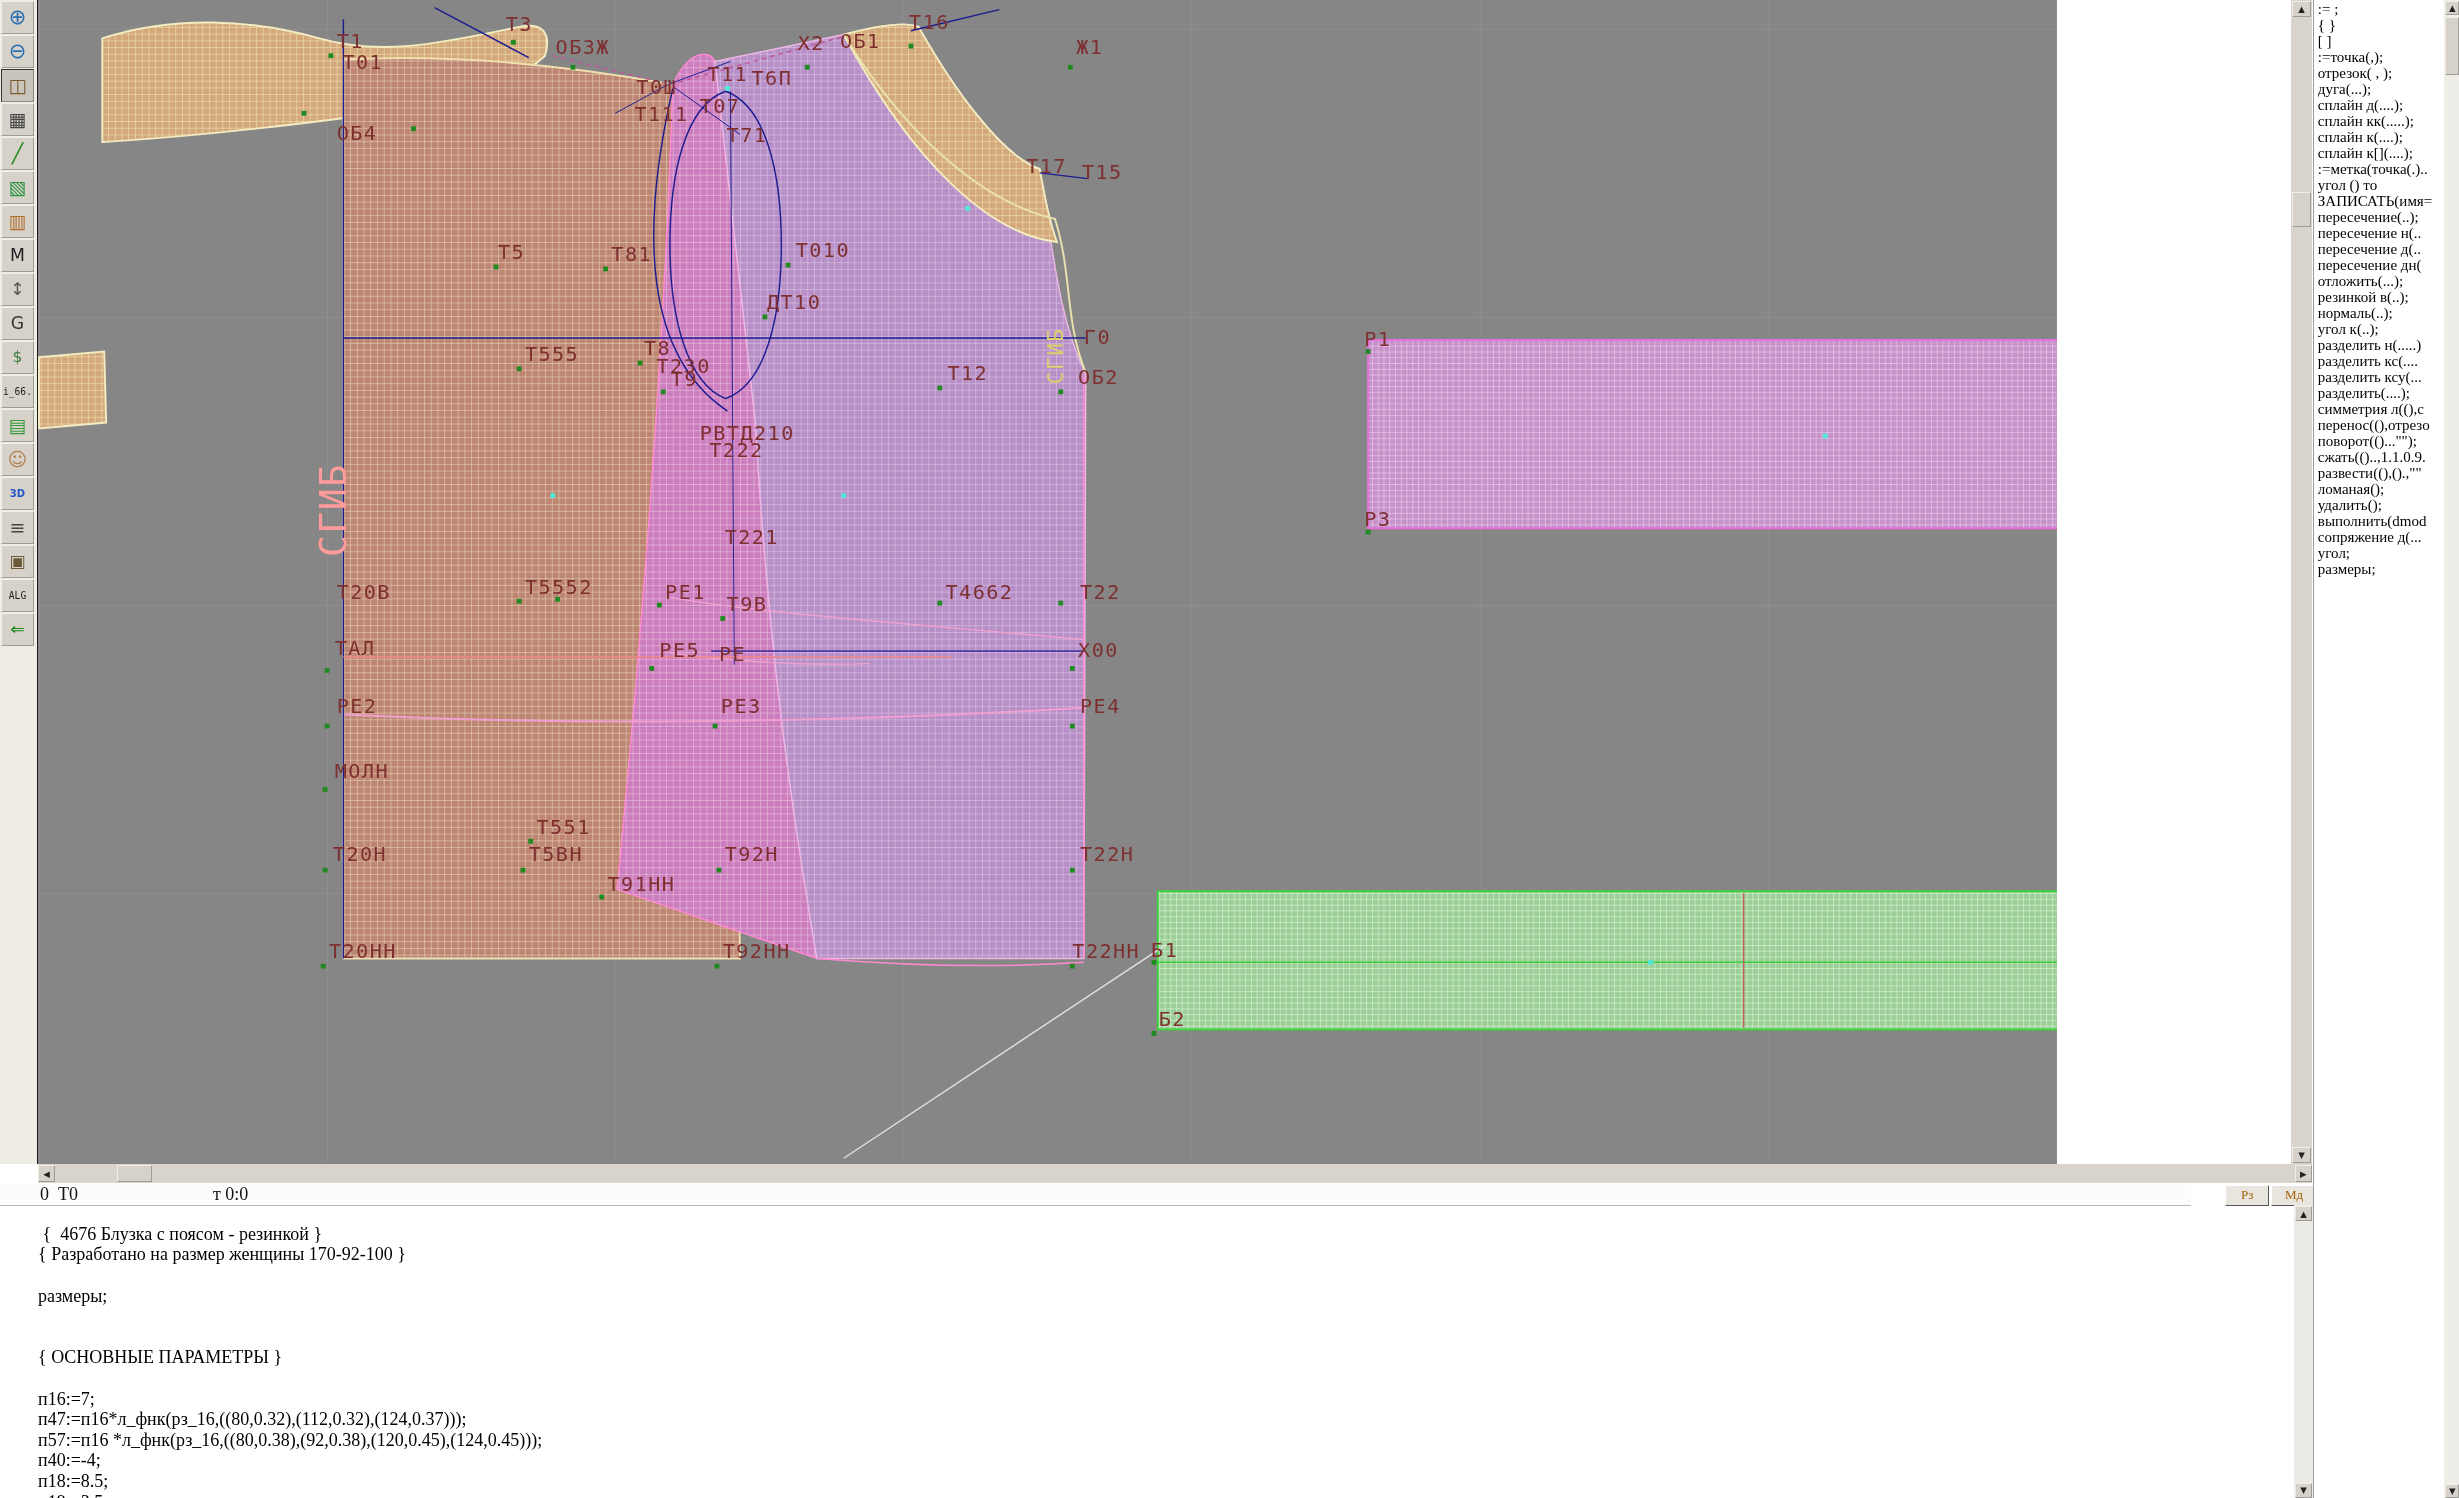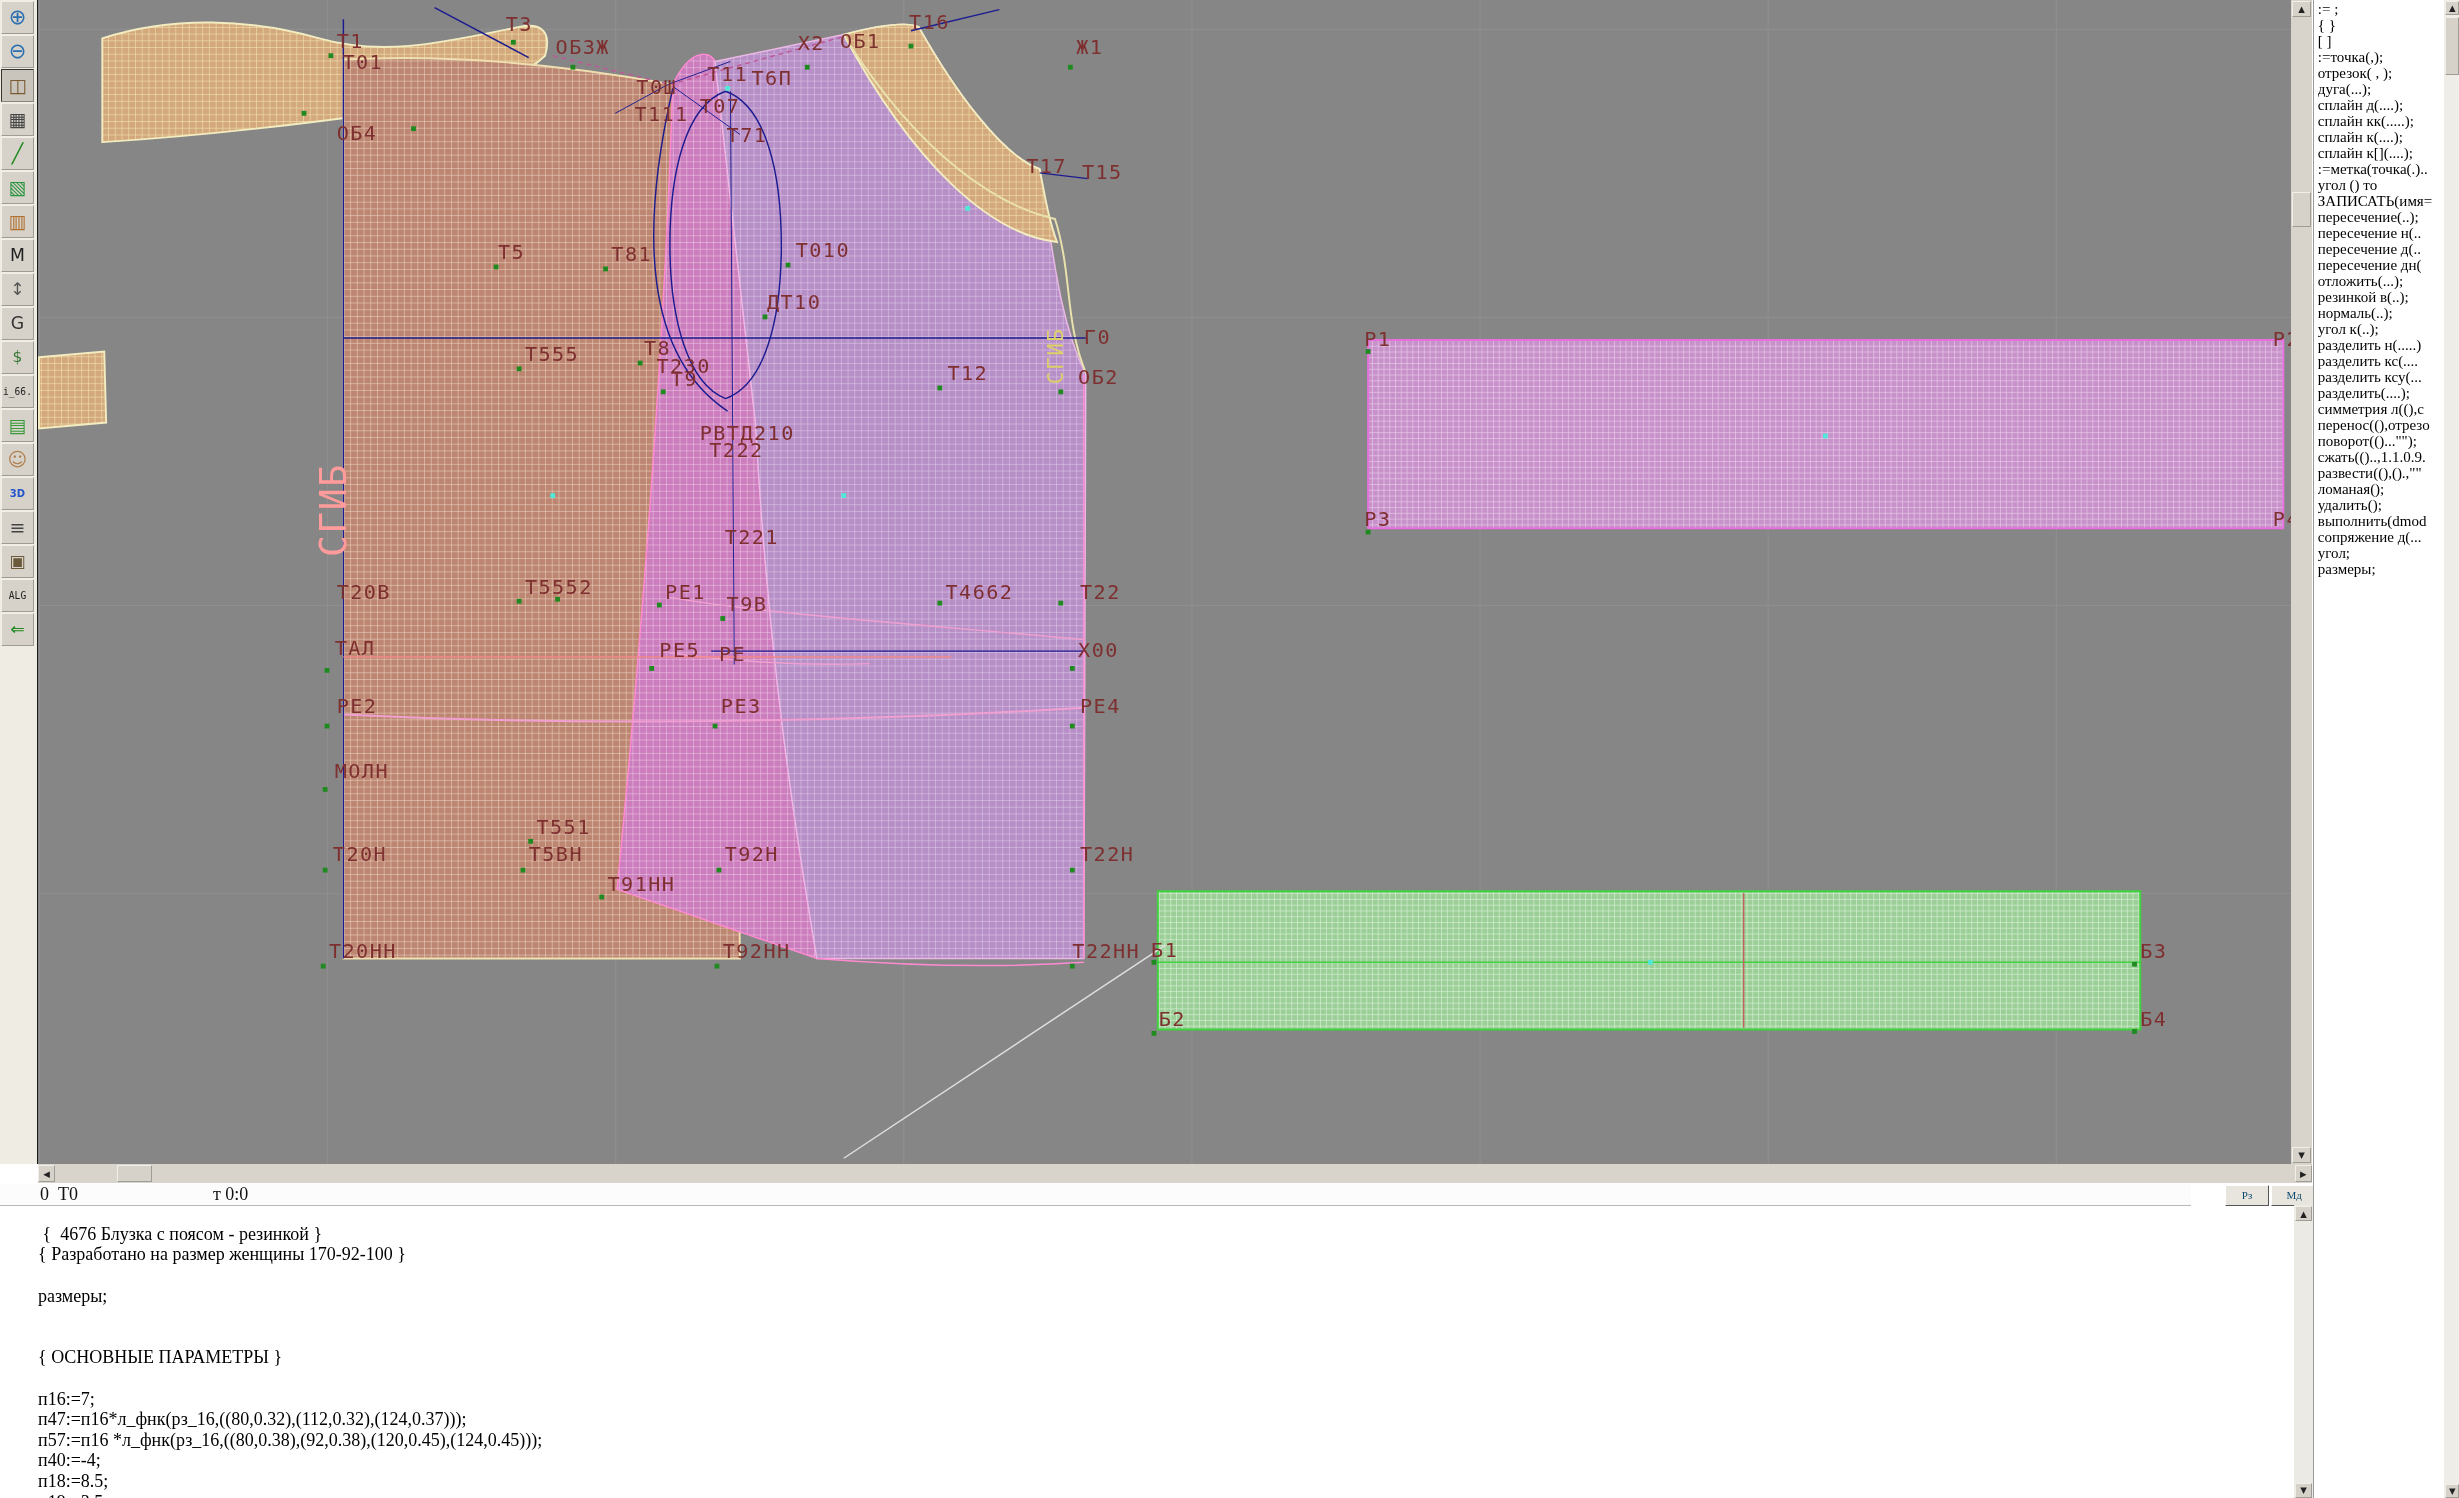--- a/index.html
+++ b/index.html
@@ -6,36 +6,36 @@
   #app{position:relative;width:2459px;height:1499px;overflow:hidden;background:#fff;
        font-family:"Liberation Serif",serif;}
   
   #toolbar{position:absolute;left:0;top:0;width:37px;height:1164px;background:#efece4;
            border-right:1.9px solid #1a1a1a;z-index:5;}
   .tbtn{width:33px;height:33px;margin:1px;background:#d6d2ca;border:1.9px outset #f2efe8;
         display:flex;align-items:center;justify-content:center;box-sizing:border-box;cursor:pointer;}
   .tbtn.pressed{border:1.9px inset #8a867e;background:#c9c5bc;}
   .tbtn span{font-family:"DejaVu Sans",sans-serif;line-height:1;}
   
-  #canvas-wrap{position:absolute;left:38px;top:0;width:2253px;height:1164px;background:#868686;
+  #canvas-wrap{position:absolute;left:38px;top:0;width:2019px;height:1164px;background:#868686;
                border-bottom:1px solid #3c3c3c;overflow:hidden;}
   #cv{position:absolute;left:-38px;top:0;}
   #cv text{font-family:"DejaVu Sans Mono",monospace;}
   
   .sb{position:absolute;background:#d8d4cc;z-index:6;}
   .sbtn{position:absolute;background:#d6d2ca;border:1.9px outset #f2efe8;box-sizing:border-box;
         display:flex;align-items:center;justify-content:center;font-size:8.6px;color:#222;
         font-family:"DejaVu Sans",sans-serif;cursor:pointer;}
   .sthumb{position:absolute;background:#d6d2ca;border:1.9px outset #f2efe8;box-sizing:border-box;cursor:pointer;}
   
   #statusrow{position:absolute;left:0;top:1184px;width:2191px;height:21px;background:#fcfcfc;
              border-bottom:1px solid #b8b8b8;font-size:18px;color:#111;}
   #statusrow .st{position:absolute;top:0;white-space:pre;}
   .mini-btn{position:absolute;top:1px;height:19px;background:#e8e5de;border:1px solid #555;
-            border-top:1px solid #fff;border-left:1px solid #fff;font-size:11px;color:#0c4a6e;
+            border-top:1px solid #fff;border-left:1px solid #fff;font-size:13px;color:#a16207;
             text-align:center;line-height:18px;cursor:pointer;padding:0 9.6px;}
   
   #editor{position:absolute;left:0;top:1205px;width:2294px;height:294px;background:#fff;
           overflow:hidden;cursor:text;margin-top:16px;}
   #edlines{position:absolute;left:38px;top:2.9px;white-space:pre;font-size:18px;line-height:20.6px;color:#000;}
   
   #sidebar{position:absolute;left:2313px;top:0;width:146px;height:1499px;background:#fff;
            border-left:1px solid #9a9a9a;overflow:hidden;}
   #cmds{position:absolute;left:3.8px;top:1px;width:125px;font-size:15px;line-height:16px;
         color:#000;white-space:nowrap;overflow:hidden;}

